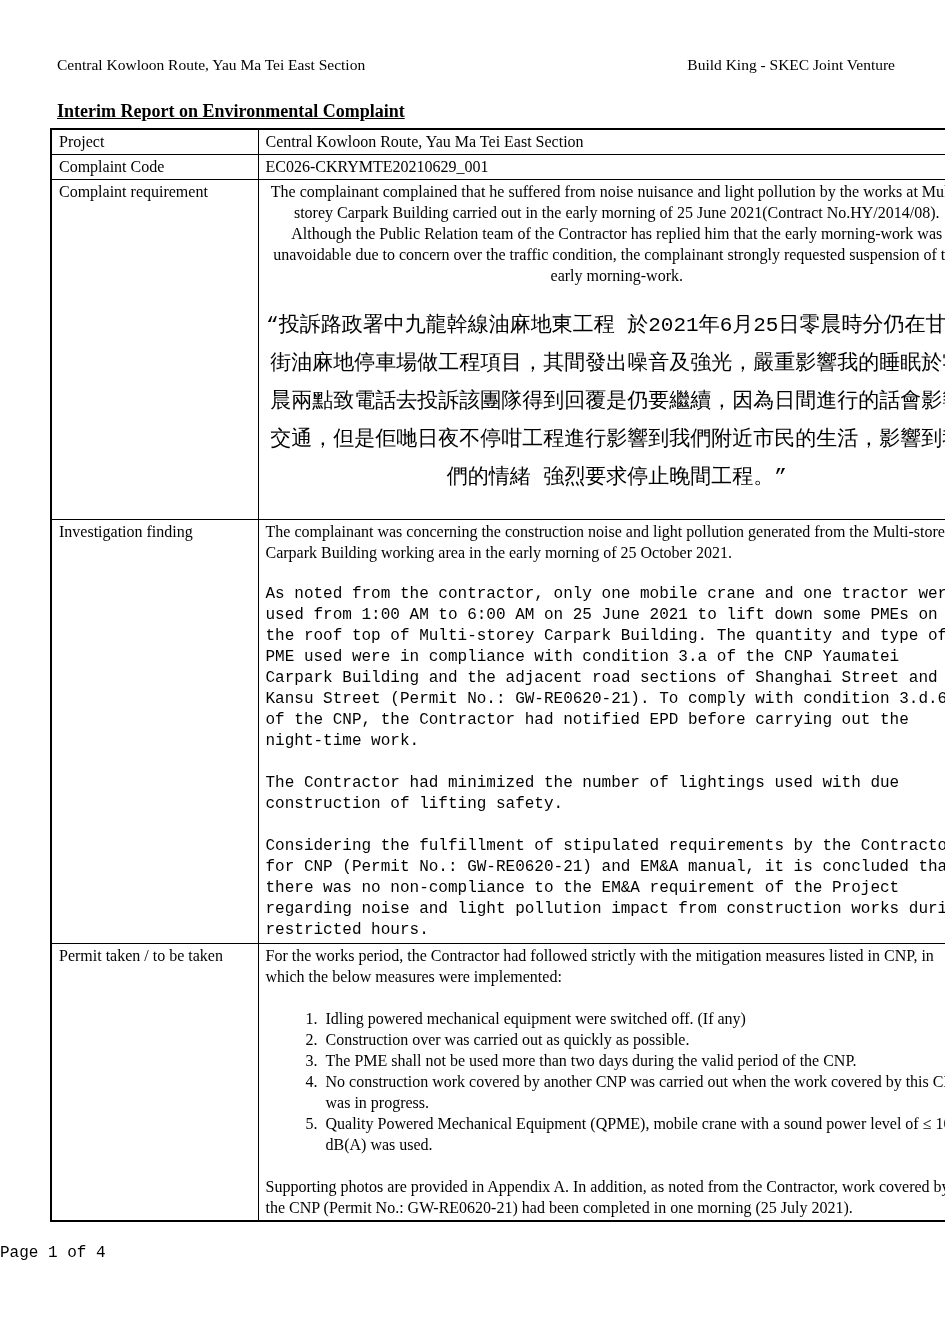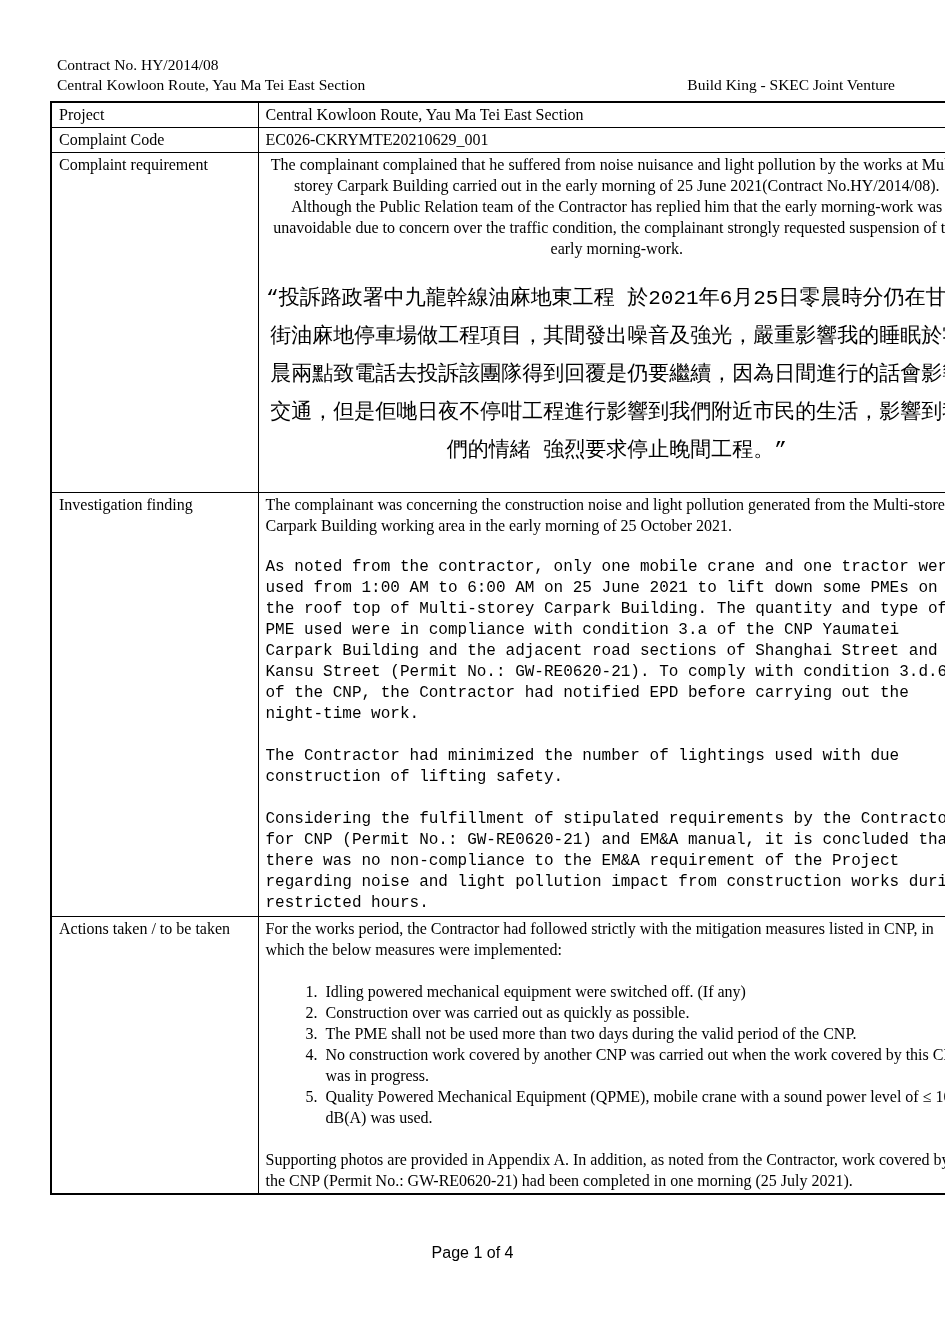--- a/index.html
+++ b/index.html
@@ -54,39 +54,39 @@
   .pad-bottom { padding-bottom: 22px !important; text-align: center; }
   .measure-list {
     margin: 21px 0;
     padding-left: 56px;
   }
   .measure-list li { padding-left: 4px; line-height: 21px; }
   .page-footer {
     position: absolute;
     left: 0; right: 0;
     top: 1243px;
-    text-align: center;
-    font-family: Liberation Sans, sans-serif;
+    text-align: left;
+    font-family: Liberation Mono, monospace;
     font-size: 16px;
     line-height: 20px;
   }
 </style>
 </head>
 <body>
 
 <div class="page">
 
   <div class="doc-header">
-    <div class="hdr-line">Contract No. HY/2014/08</div>
     <div class="hdr-line hdr-flex">
       <span>Central Kowloon Route, Yau Ma Tei East Section</span>
       <span>Build King - SKEC Joint Venture</span>
     </div>
   </div>
 
+  <h1 class="doc-title">Interim Report on Environmental Complaint</h1>
 
   <table class="report-table">
     <tbody>
       <tr>
         <td class="label-cell">Project</td>
         <td>Central Kowloon Route, Yau Ma Tei East Section</td>
       </tr>
 
       <tr>
         <td class="label-cell">Complaint Code</td>
@@ -106,21 +106,21 @@
         <td class="label-cell">Investigation finding</td>
         <td>
           <p class="para">The complainant was concerning the construction noise and light pollution generated from the Multi-storey Carpark Building working area in the early morning of 25 October 2021.</p>
           <p class="para">As noted from the contractor, only one mobile crane and one tractor were used from 1:00 AM to 6:00 AM  on 25 June 2021 to lift down some PMEs on the roof top of Multi-storey Carpark Building. The quantity and type of PME used were in compliance with condition 3.a of the CNP Yaumatei Carpark Building and the adjacent road sections of Shanghai Street and Kansu Street (Permit No.: GW-RE0620-21). To comply with condition 3.d.6 of the CNP, the Contractor had notified EPD before carrying out the night-time work.</p>
           <p class="para">The Contractor had minimized the number of lightings used with due construction of lifting safety.</p>
           <p class="para">Considering the fulfillment of stipulated requirements by the Contractor for CNP (Permit No.: GW-RE0620-21) and EM&amp;A manual, it is concluded that there was no non-compliance to the EM&amp;A requirement of the Project regarding noise and light pollution impact from construction works during restricted hours.</p>
         </td>
       </tr>
 
       <tr>
-        <td class="label-cell">Actions taken / to be taken</td>
+        <td class="label-cell">Permit taken / to be taken</td>
         <td>
           <p class="para">For the works period, the Contractor had followed strictly with the mitigation measures listed in CNP, in which the below measures were implemented:</p>
           <ol class="measure-list">
             <li>Idling powered mechanical equipment were switched off. (If any)</li>
             <li>Construction over was carried out as quickly as possible.</li>
             <li>The PME shall not be used more than two days during the valid period of the CNP.</li>
             <li>No construction work covered by another CNP was carried out when the work covered by this CNP was in progress.</li>
             <li>Quality Powered Mechanical Equipment (QPME), mobile crane with a sound power level of ≤ 108 dB(A) was used.</li>
           </ol>
           <p class="para">Supporting photos are provided in Appendix A. In addition, as noted from the Contractor, work covered by the CNP (Permit No.: GW-RE0620-21) had been completed in one morning (25 July 2021).</p>

